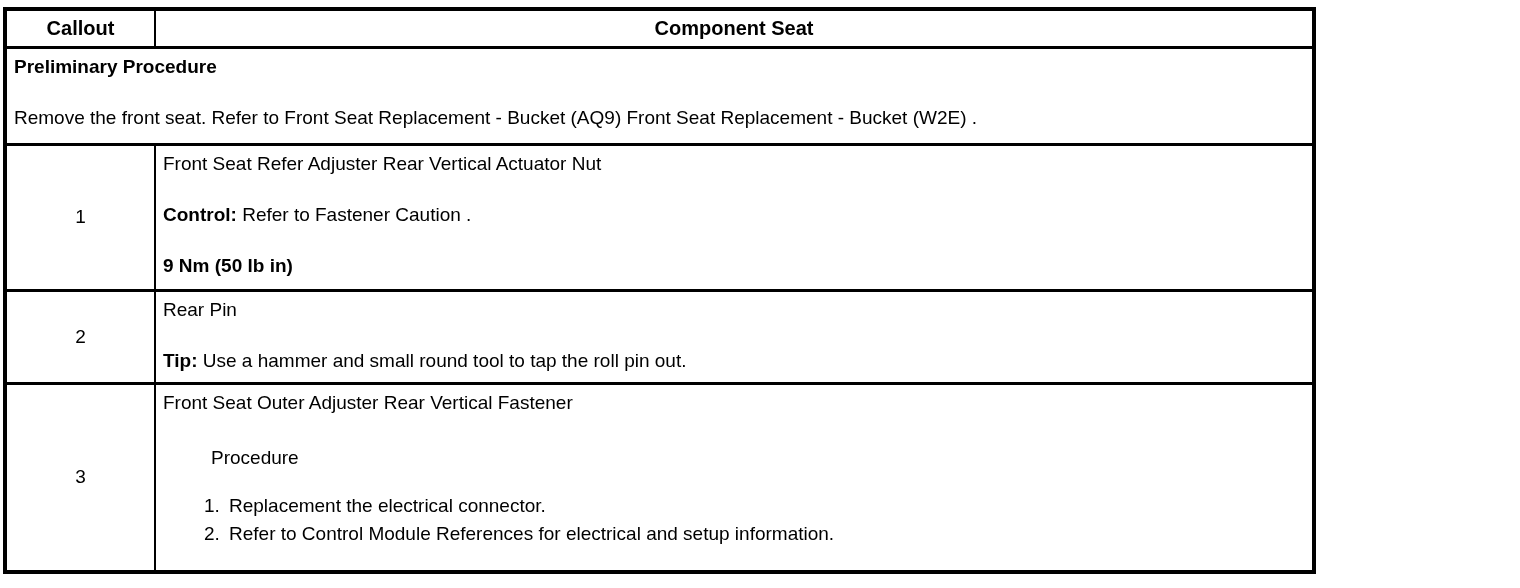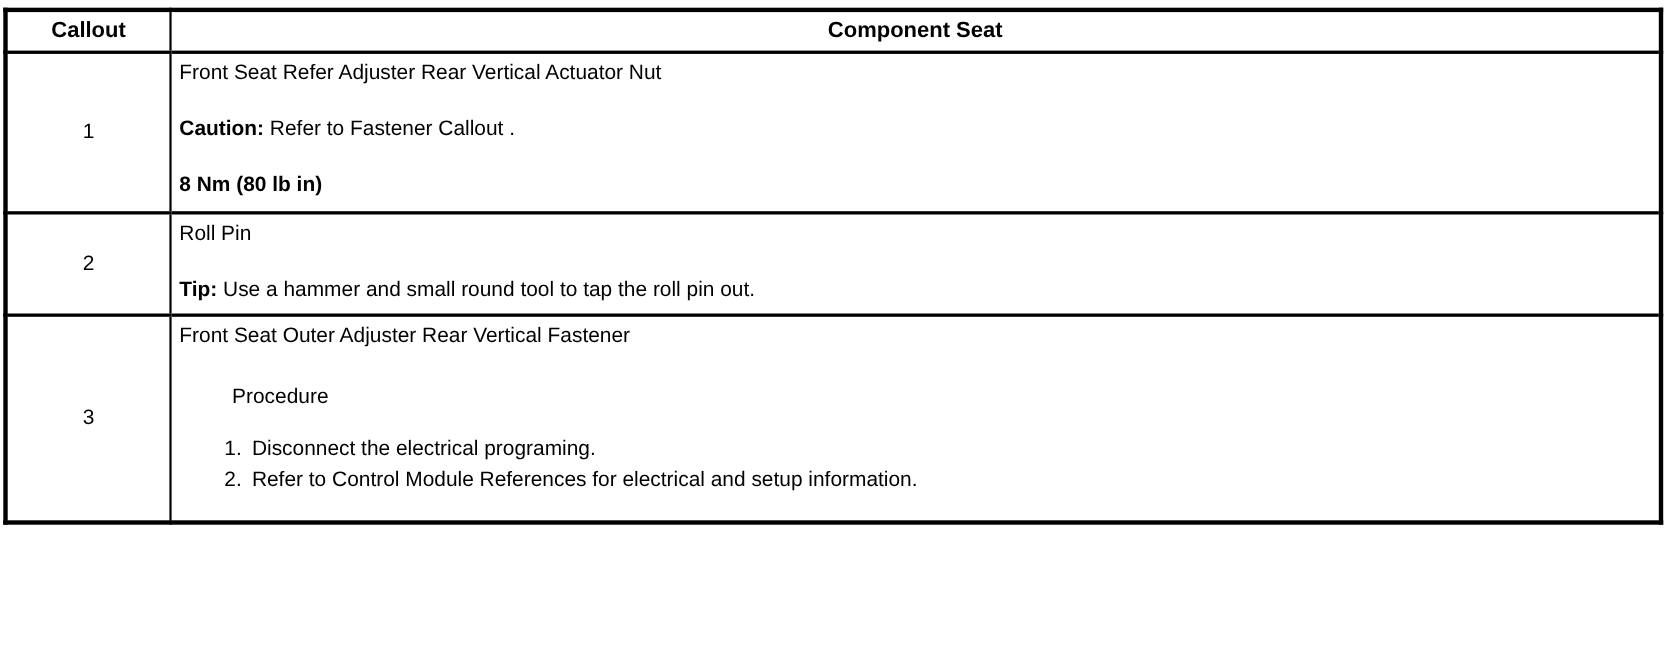--- a/index.html
+++ b/index.html
@@ -9,21 +9,21 @@
     background: #ffffff;
     width: 1520px;
     height: 588px;
     overflow: hidden;
     font-family: "Liberation Sans", sans-serif;
     color: #000000;
   }
   table.callout-table {
     border-collapse: collapse;
     table-layout: fixed;
-    width: 1509px;
+    width: 1313px;
     margin: 7px 8px 22px 3px;
     border: 4px solid #000000;
     font-size: 19px;
     line-height: 22px;
   }
   col.col-callout { width: 150px; }
   th, td {
     border: 3px solid #000000;
     border-left-width: 2px;
     border-right-width: 2px;
@@ -73,43 +73,49 @@
     <col class="col-callout">
     <col>
   </colgroup>
   <thead>
     <tr class="header-row">
       <th class="header-cell">Callout</th>
       <th class="header-cell">Component Seat</th>
     </tr>
   </thead>
   <tbody>
+    <tr class="prelim-row">
+      <td class="content-cell" colspan="2">
+        <p class="bold">Preliminary Procedure</p>
+        <p>Remove the front seat. Refer to Front Seat Replacement - Bucket (AQ9) Front Seat Replacement - Bucket (W2E) .</p>
+      </td>
+    </tr>
 
     <tr class="row-callout-1">
       <td class="callout-cell">1</td>
       <td class="content-cell">
         <p>Front Seat Refer Adjuster Rear Vertical Actuator Nut</p>
-        <p><span class="bold">Caution:</span><span> Refer to Fastener Callout .</span></p>
-        <p class="bold">8 Nm (80 lb in)</p>
+        <p><span class="bold">Control:</span><span> Refer to Fastener Caution .</span></p>
+        <p class="bold">9 Nm (50 lb in)</p>
       </td>
     </tr>
 
     <tr class="row-callout-2">
       <td class="callout-cell">2</td>
       <td class="content-cell">
-        <p>Roll Pin</p>
+        <p>Rear Pin</p>
         <p><span class="bold">Tip:</span><span> Use a hammer and small round tool to tap the roll pin out.</span></p>
       </td>
     </tr>
 
     <tr class="row-callout-3">
       <td class="callout-cell">3</td>
       <td class="content-cell">
         <p>Front Seat Outer Adjuster Rear Vertical Fastener</p>
         <p class="procedure-title">Procedure</p>
         <ol class="steps-list">
-          <li>Disconnect the electrical programing.</li>
+          <li>Replacement the electrical connector.</li>
           <li>Refer to Control Module References for electrical and setup information.</li>
         </ol>
       </td>
     </tr>
   </tbody>
 </table>
 
 </body></html>

